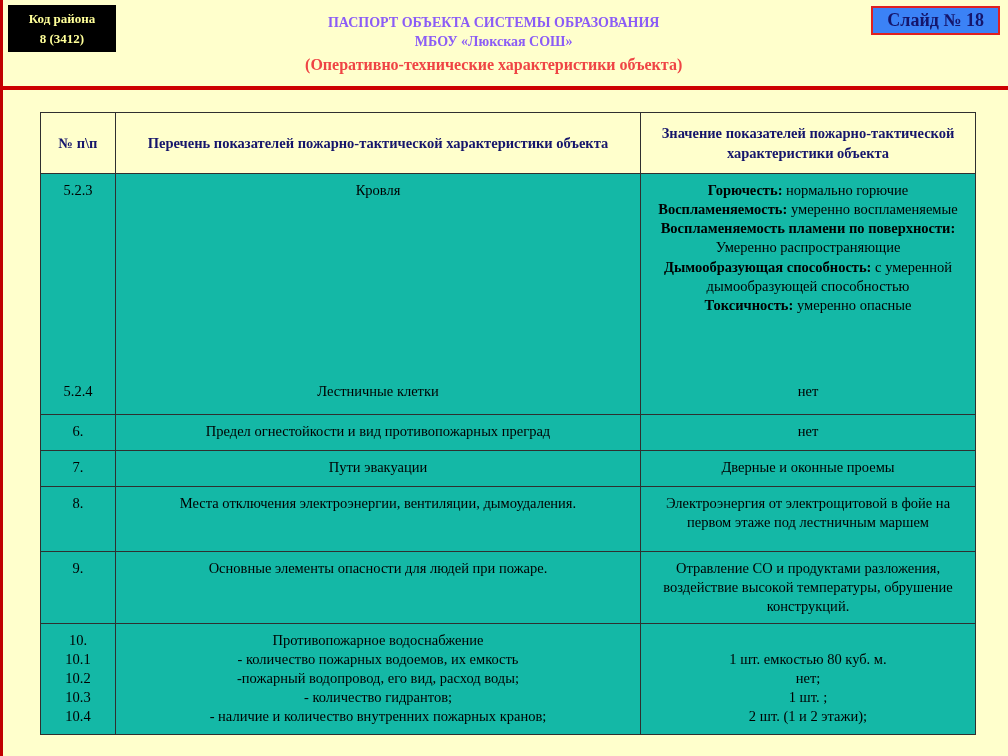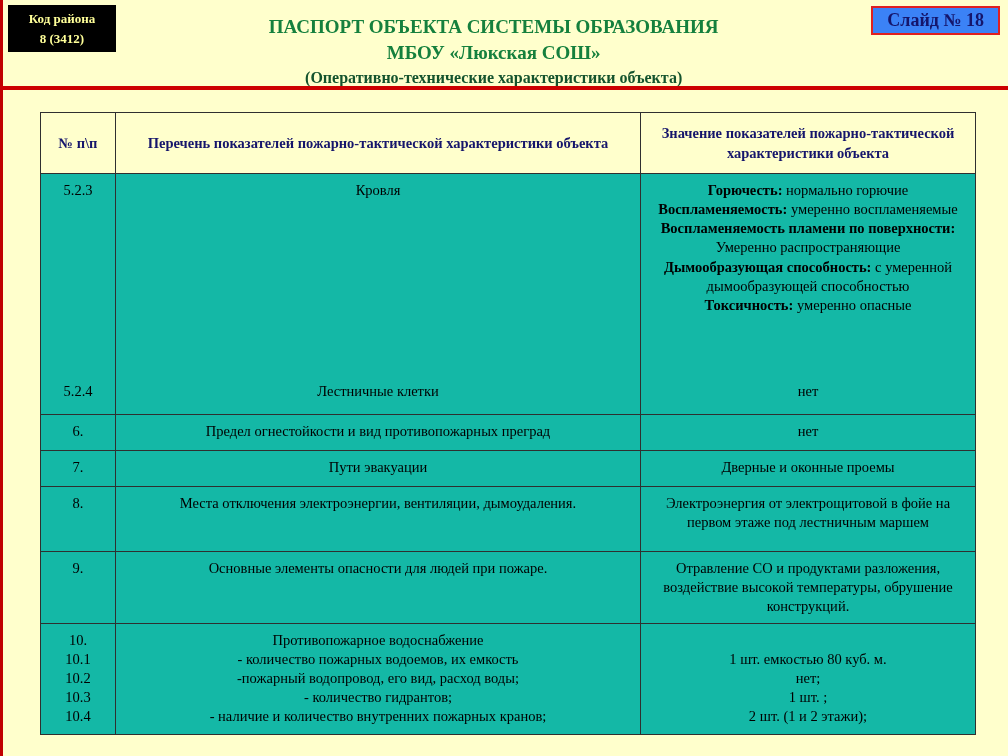--- a/index.html
+++ b/index.html
@@ -39,30 +39,30 @@
     text-align: center;
     padding: 4px 8px;
     min-width: 92px;
   }
   .titles {
     flex: 1;
     text-align: center;
     padding-top: 9px;
   }
   .title-main {
-    font-size: 19px;
-    font-weight: bold;
-    color: #15803d;
+    font-size: 14px;
+    font-weight: bold;
+    color: #8b5cf6;
     line-height: 1.35;
     text-align: center;
   }
   .title-sub {
     font-size: 16px;
     font-weight: bold;
-    color: #14532d;
+    color: #ef4444;
     line-height: 1.35;
     margin-top: 2px;
   }
   .slide-badge {
     background: #3b82f6;
     border: 2px solid #e02020;
     color: #15156b;
     font-weight: bold;
     font-size: 18px;
     padding: 2px 14px;

